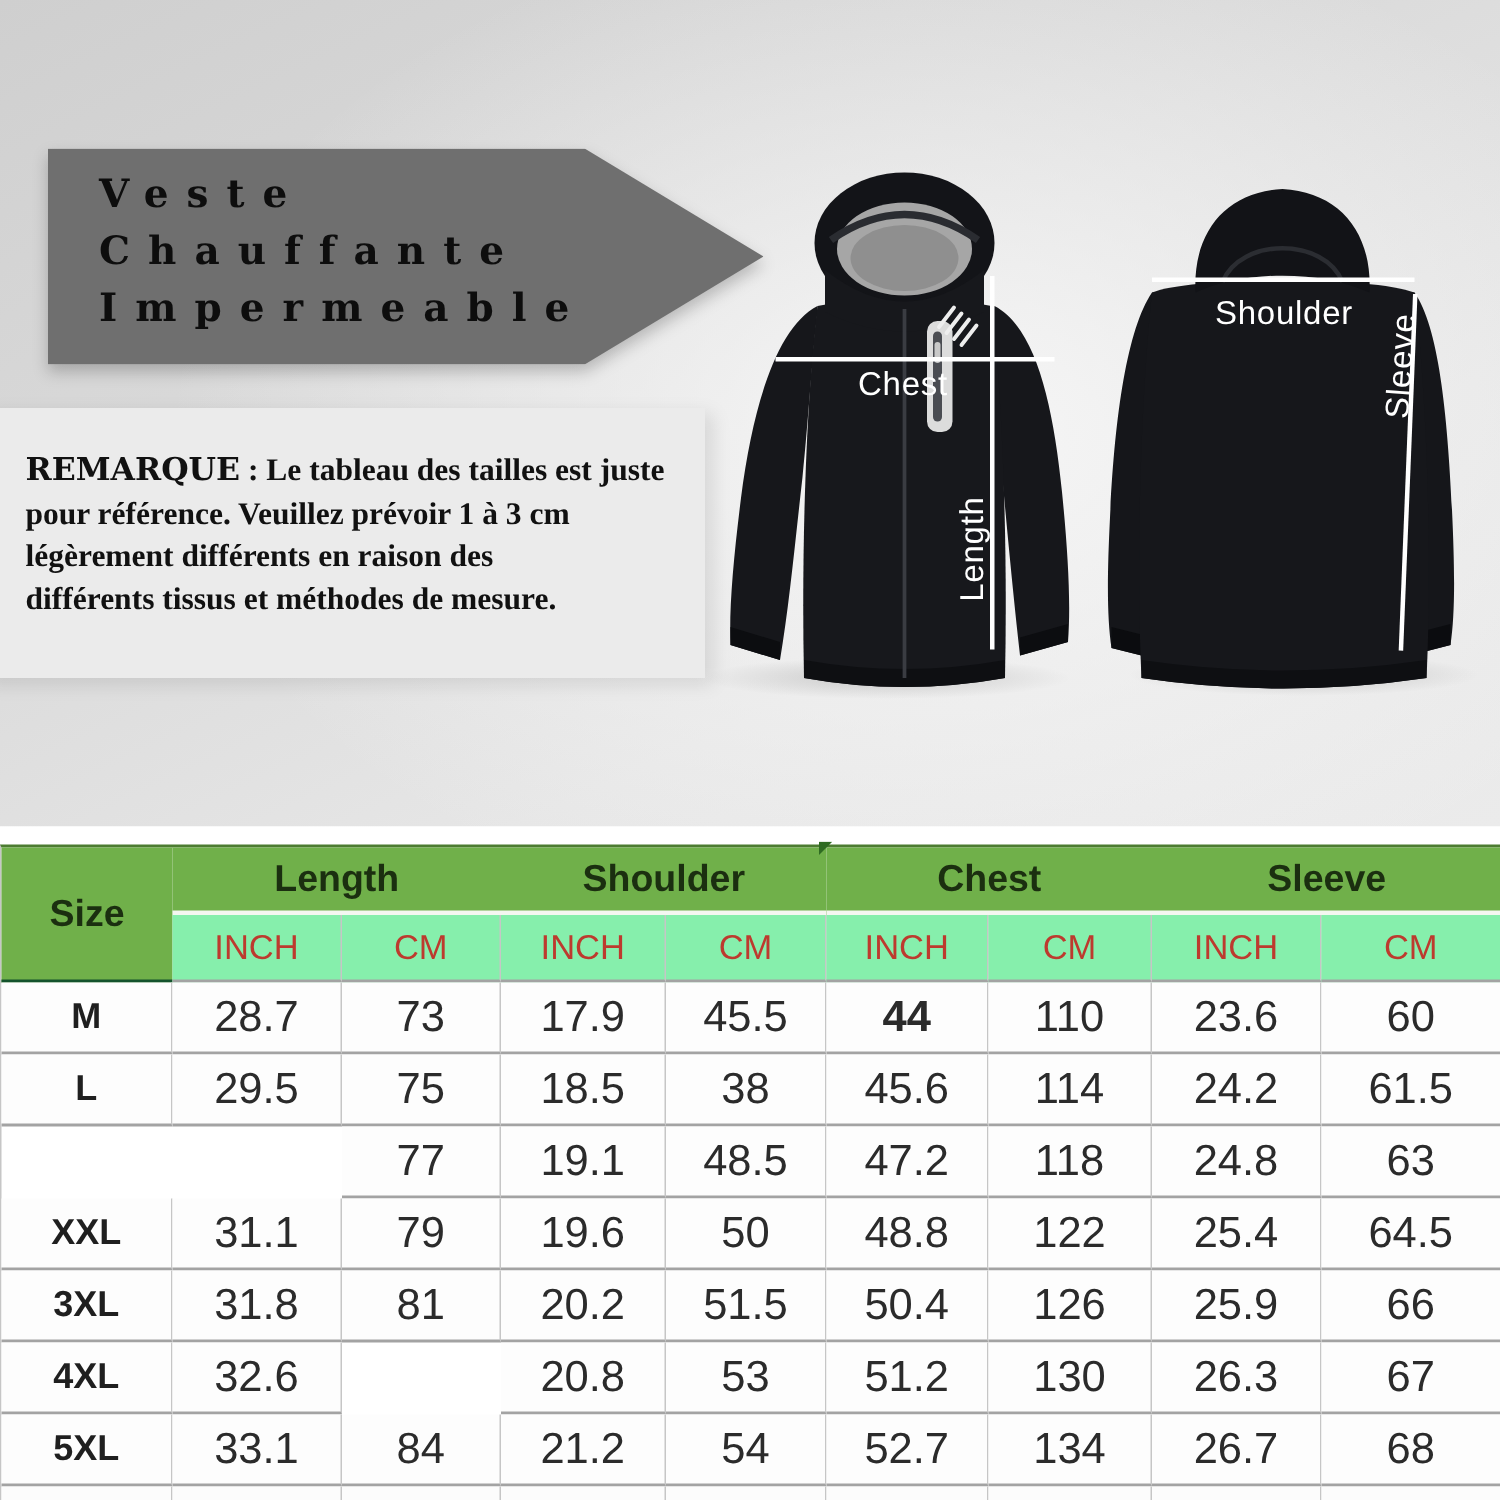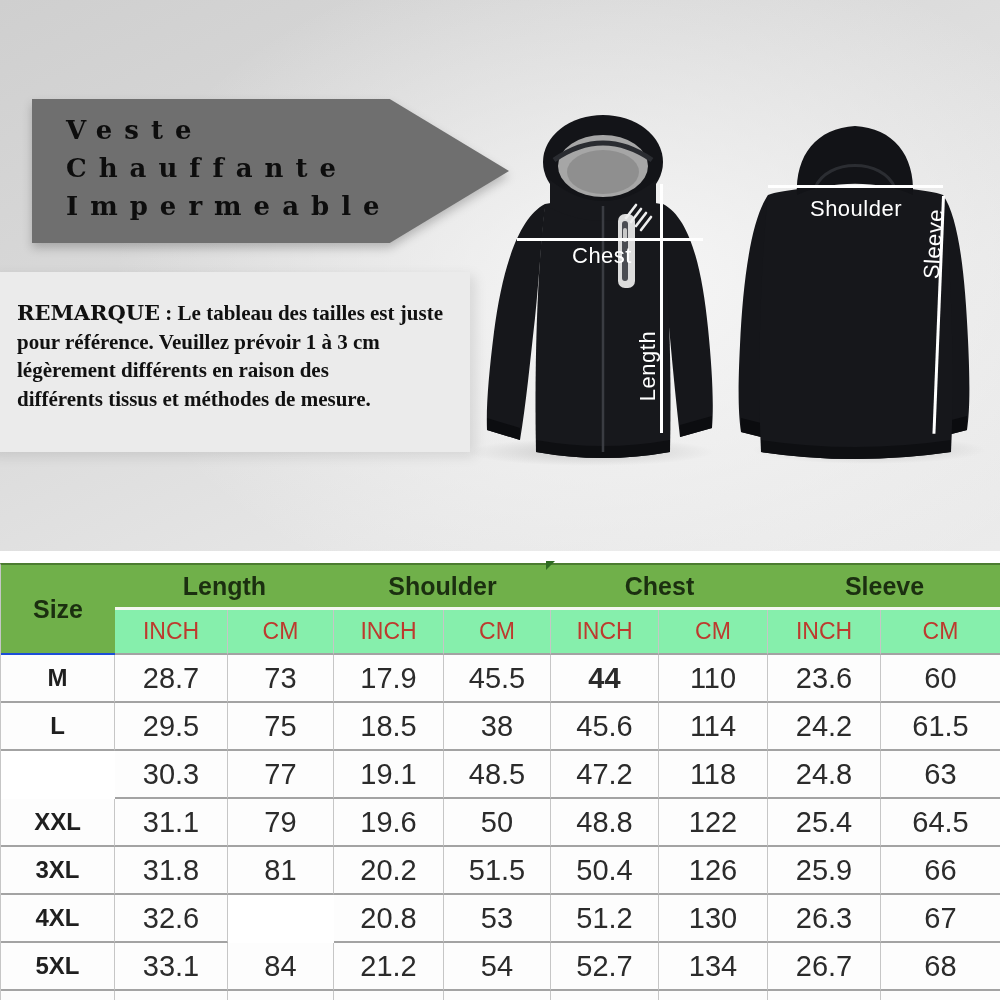--- a/index.html
+++ b/index.html
@@ -59,21 +59,21 @@
   .table-section{position:absolute;left:0;top:551px;width:1000px;height:449px;
     background:#ffffff;padding-top:12px;box-sizing:border-box;}
   .size-grid{display:grid;width:1000px;
     grid-template-columns:11.4% 11.3% 10.6% 11% 10.7% 10.8% 10.9% 11.3% 1fr;
     grid-template-rows:45px 45px repeat(7,48px) 11px;
     border-top:2px solid #4c7c31;border-left:1px solid #c6c6c6;}
   .cell{display:flex;align-items:center;justify-content:center;
     border-right:1px solid #c6c6c6;border-bottom:2px solid #a3a3a3;
     background:#fdfdfd;box-sizing:border-box;}
   .green{background:#70b04a;border-right:none;color:#1b2f10;font-weight:700;}
-  .size-head{grid-row:1/3;grid-column:1;font-size:25px;border-bottom:2px solid #1d4ed8;}
+  .size-head{grid-row:1/3;grid-column:1;font-size:25px;border-bottom:2px solid #14532d;}
   .group-head{grid-row:1;font-size:25px;border-bottom:3px solid #f4f7f1;}
   .g1{grid-column:2/4;} .g2{grid-column:4/6;} .g3{grid-column:6/8;} .g4{grid-column:8/10;}
   .unit-cell{grid-row:2;color:#bd3a2e;font-size:23px;background:#86efac;}
   .row-size{font-weight:700;font-size:24px;color:#1f1f1f;}
   .row-val{font-size:29px;color:#2b2b2b;}
   .stub{border-bottom:1px solid #c6c6c6;background:#fcfcfc;}
   .comment-marker{position:absolute;left:546px;top:561px;width:9px;height:9px;
     background:#2f6b22;clip-path:polygon(0 0,100% 0,0 100%);}
 </style>
 </head>
@@ -174,21 +174,20 @@
         <div class="cell row-val" style="grid-area: 3 / 9;">60</div>
         <div class="cell row-size" style="grid-area: 4 / 1;">L</div>
         <div class="cell row-val" style="grid-area: 4 / 2;">29.5</div>
         <div class="cell row-val" style="grid-area: 4 / 3;">75</div>
         <div class="cell row-val" style="grid-area: 4 / 4;">18.5</div>
         <div class="cell row-val" style="grid-area: 4 / 5;">38</div>
         <div class="cell row-val" style="grid-area: 4 / 6;">45.6</div>
         <div class="cell row-val" style="grid-area: 4 / 7;">114</div>
         <div class="cell row-val" style="grid-area: 4 / 8;">24.2</div>
         <div class="cell row-val" style="grid-area: 4 / 9;">61.5</div>
-        <div class="cell row-val" style="grid-area: 5 / 2;">30.3</div>
         <div class="cell row-val" style="grid-area: 5 / 3;">77</div>
         <div class="cell row-val" style="grid-area: 5 / 4;">19.1</div>
         <div class="cell row-val" style="grid-area: 5 / 5;">48.5</div>
         <div class="cell row-val" style="grid-area: 5 / 6;">47.2</div>
         <div class="cell row-val" style="grid-area: 5 / 7;">118</div>
         <div class="cell row-val" style="grid-area: 5 / 8;">24.8</div>
         <div class="cell row-val" style="grid-area: 5 / 9;">63</div>
         <div class="cell row-size" style="grid-area: 6 / 1;">XXL</div>
         <div class="cell row-val" style="grid-area: 6 / 2;">31.1</div>
         <div class="cell row-val" style="grid-area: 6 / 3;">79</div>

